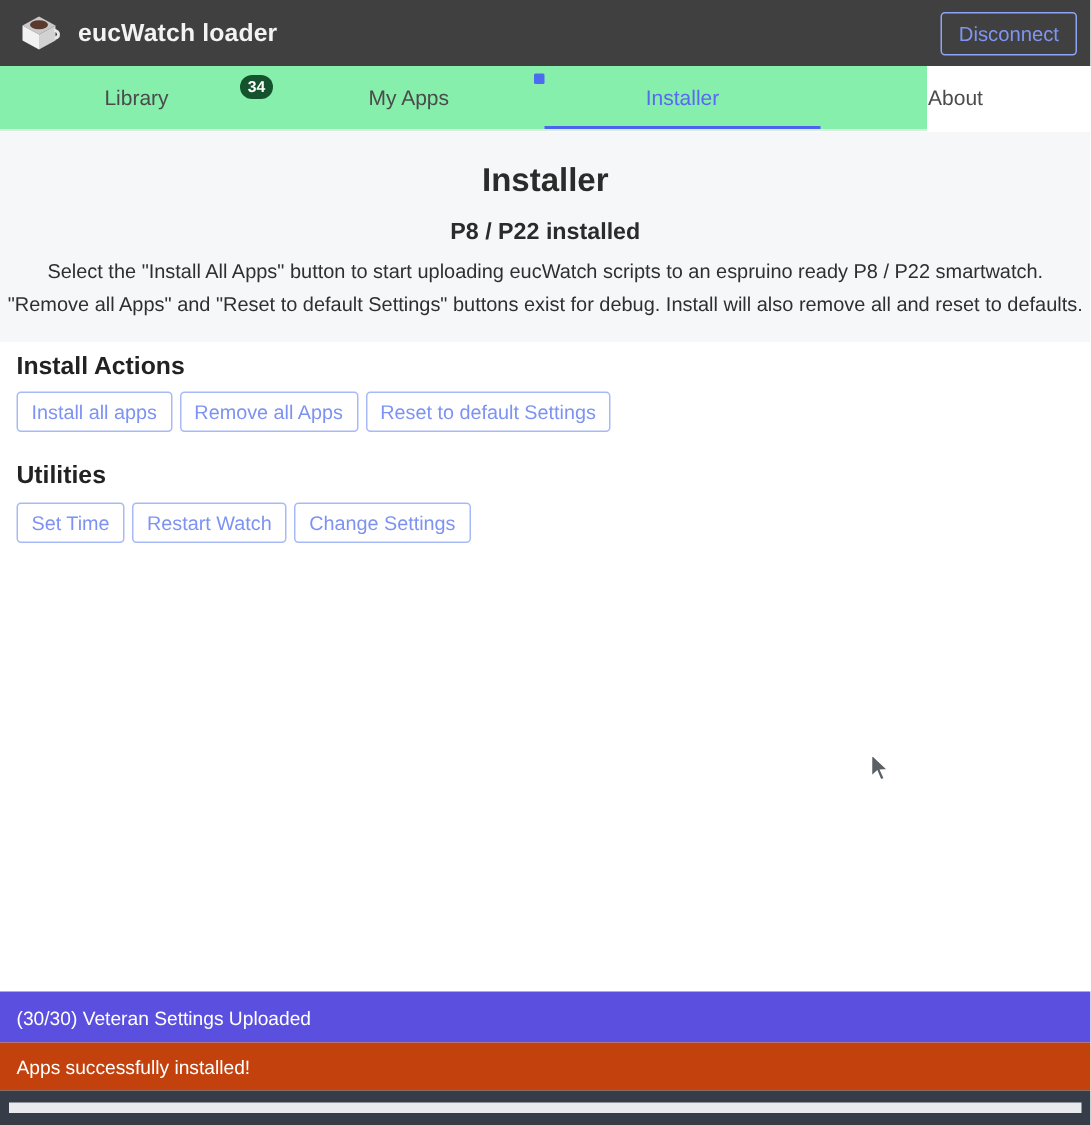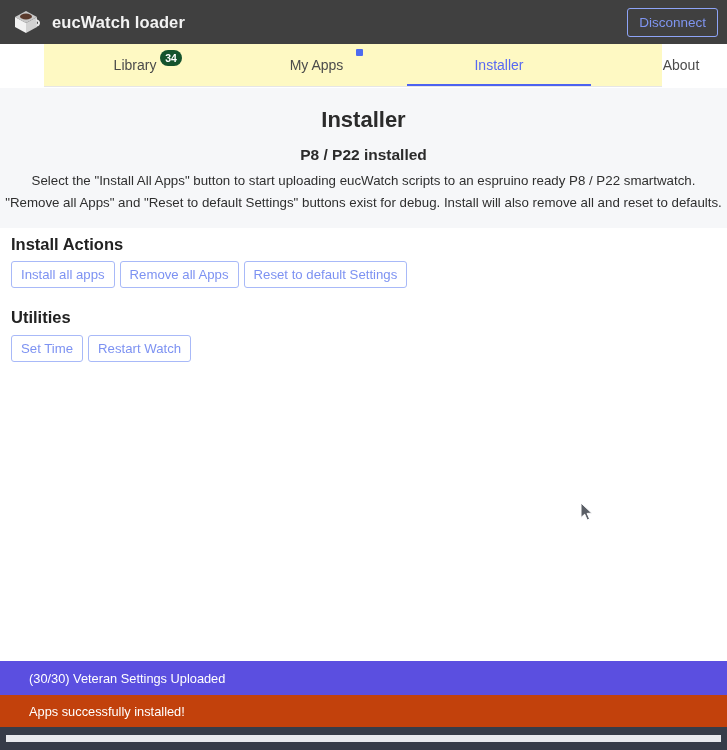--- a/index.html
+++ b/index.html
@@ -57,23 +57,22 @@
     cursor: pointer;
     white-space: nowrap;
   }
 
   
   .tabs {
     position: absolute;
     top: 44px; left: 0;
     width: 618px;
     height: 43px;
-    background: #fef9c3;
+    background: #86efac;
     border-bottom: 1px solid #e6e6e6;
-    margin-left: 44px;
   }
   .tab {
     position: absolute;
     top: 0;
     height: 42px;
     display: flex;
     align-items: center;
     justify-content: center;
     font-size: 14px;
     color: #4b4b4b;
@@ -187,21 +186,21 @@
 
   
   .status-bar {
     position: absolute;
     left: 0;
     width: 727px;
     color: #ffffff;
     font-size: 12.8px;
     display: flex;
     align-items: center;
-    padding-left: 29px;
+    padding-left: 11px;
   }
   #status-progress { top: 661px; height: 34px; background: #5b4fe0; }
   #status-success  { top: 695px; height: 32px; background: #c2410c; }
 
   .progress-wrap {
     position: absolute;
     left: 0;
     top: 727px;
     width: 727px;
     height: 23px;
@@ -266,20 +265,21 @@
 <div class="btn-row" id="row-install">
   <button class="action-btn">Install all apps</button>
   <button class="action-btn">Remove all Apps</button>
   <button class="action-btn">Reset to default Settings</button>
 </div>
 
 <div class="section-head" id="head-utils">Utilities</div>
 <div class="btn-row" id="row-utils">
   <button class="action-btn">Set Time</button>
   <button class="action-btn">Restart Watch</button>
+  <button class="action-btn">Change Settings</button>
 </div>
 
 <span class="cursor">
   <svg width="14" height="20" viewBox="0 0 14 20">
     <polygon points="1,1 1,15.5 4.7,12.2 7.2,18 9.6,17 7.1,11.4 11.8,11.2" fill="#5b5f66" stroke="#ffffff" stroke-width="1"></polygon>
   </svg>
 </span>
 
 <div class="status-bar" id="status-progress">
   <span>(30/30) Veteran Settings Uploaded</span>

